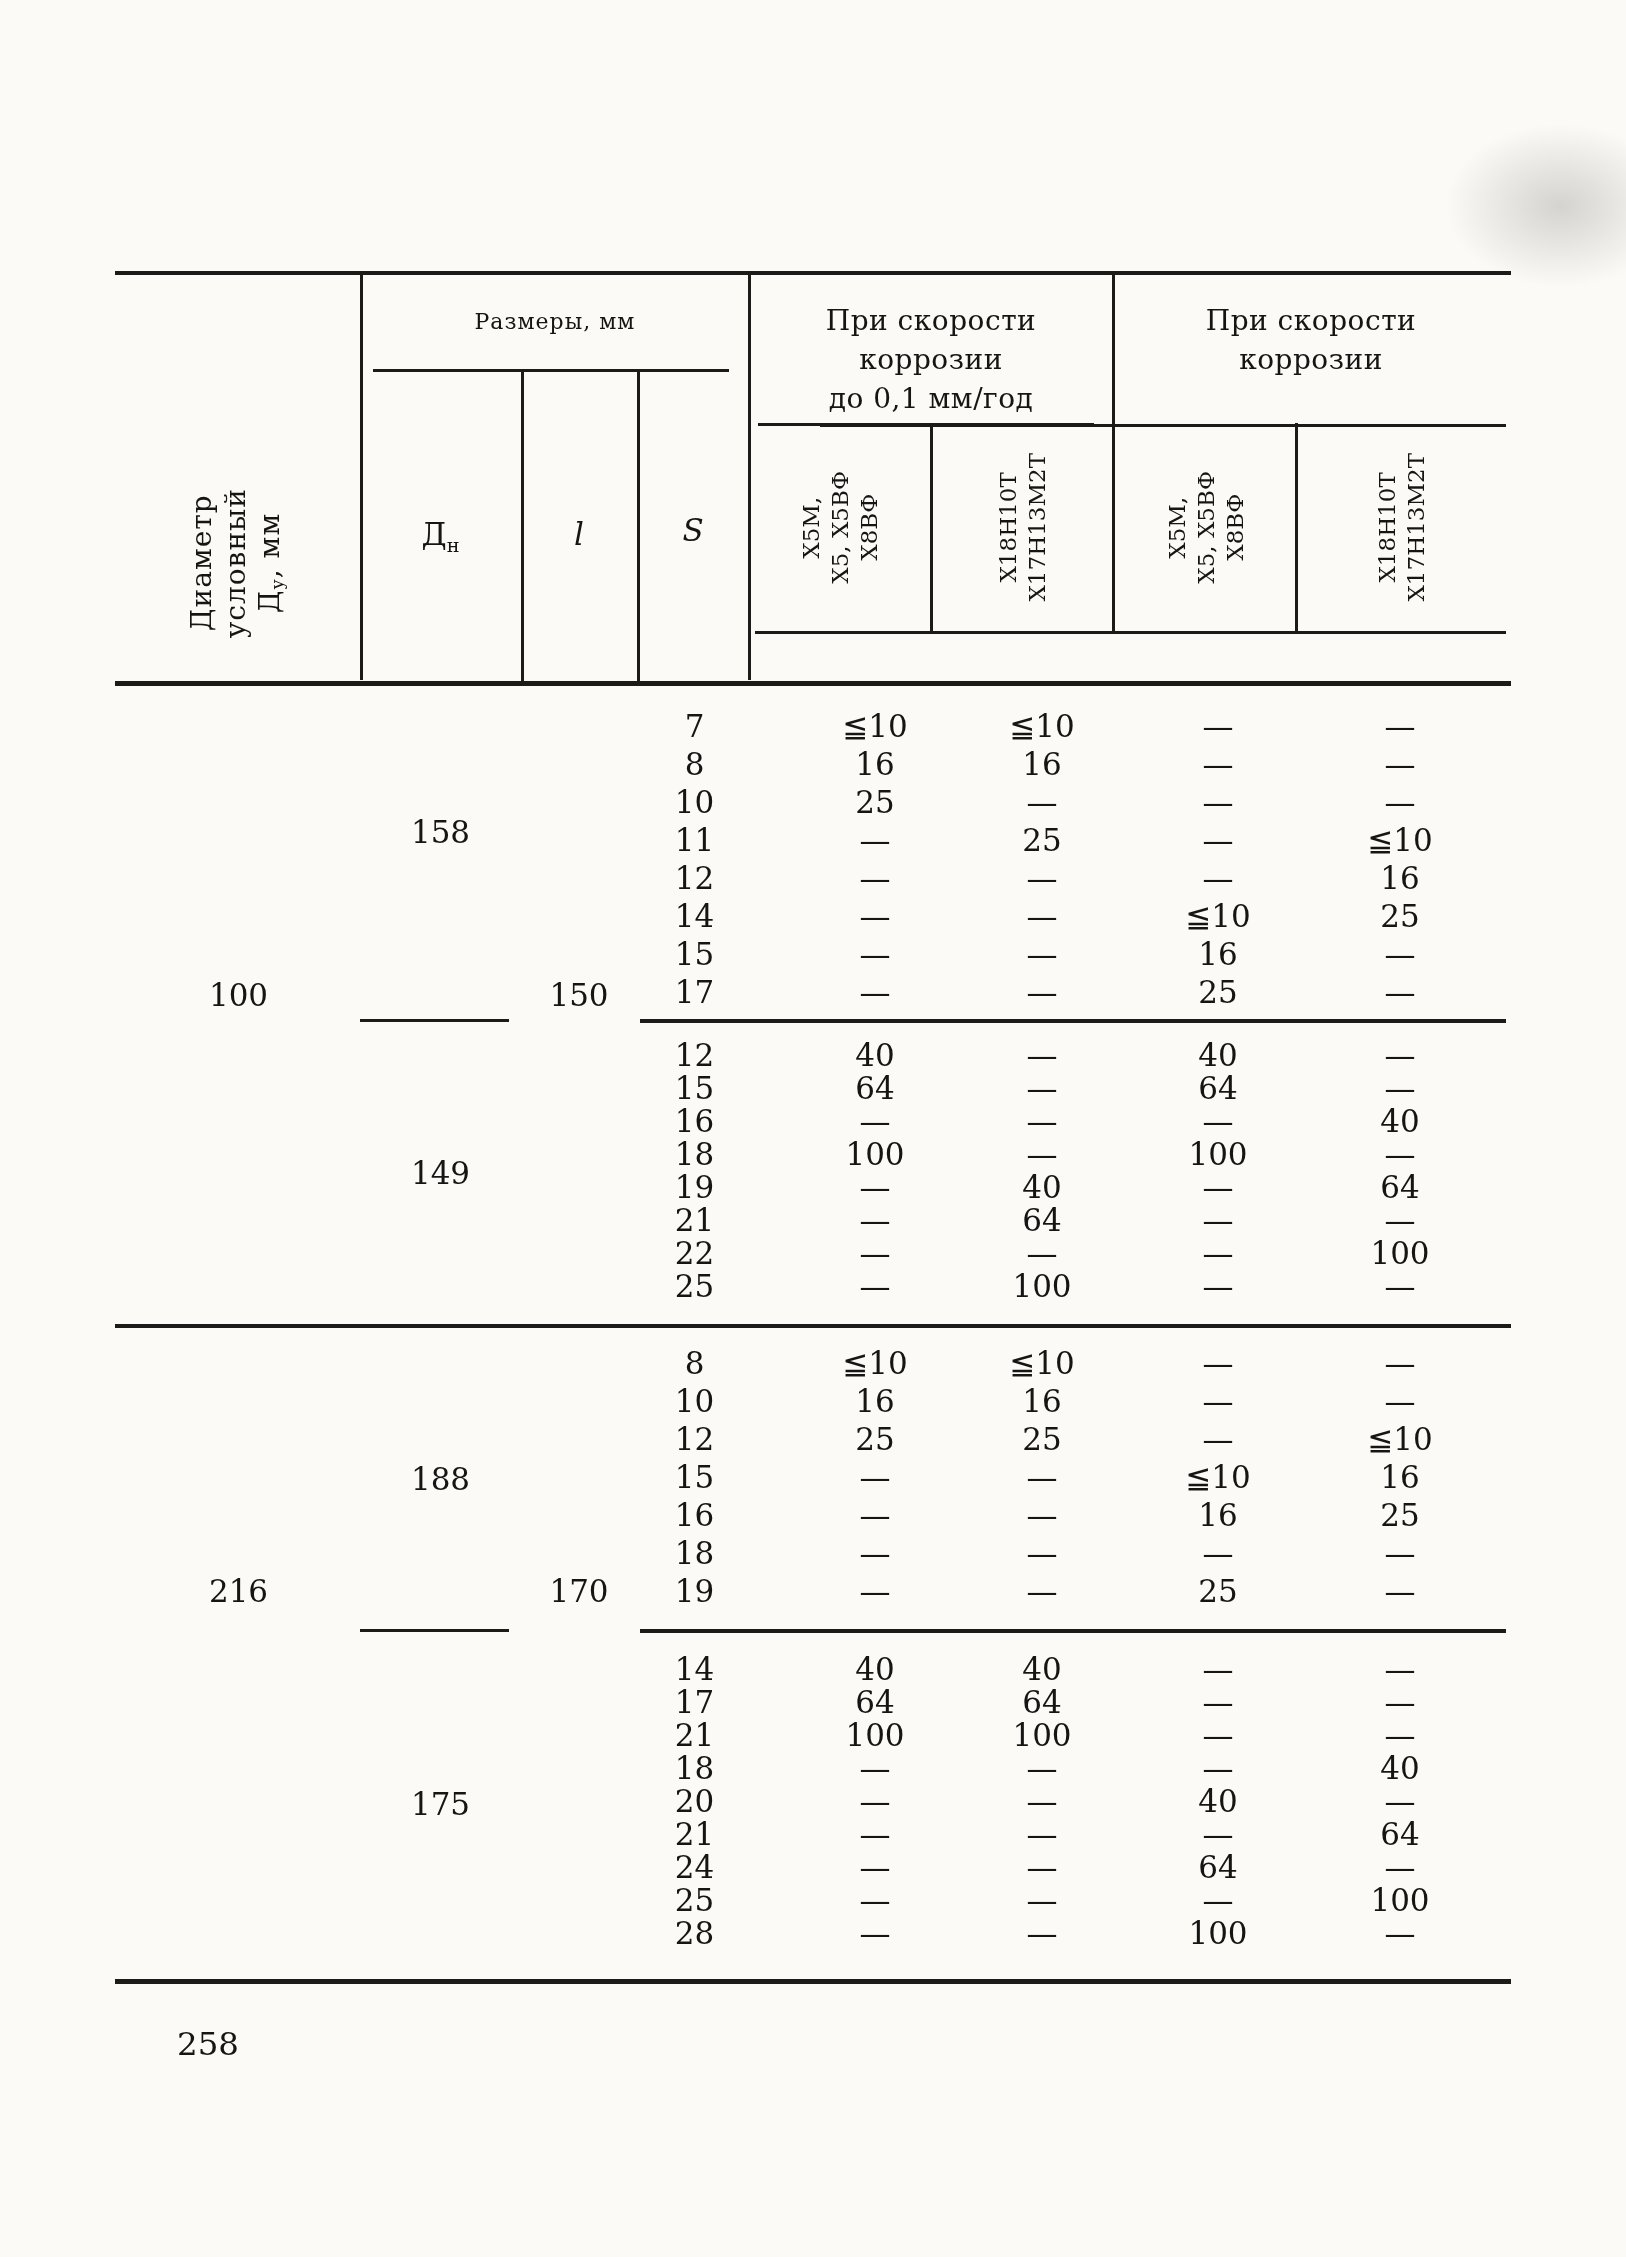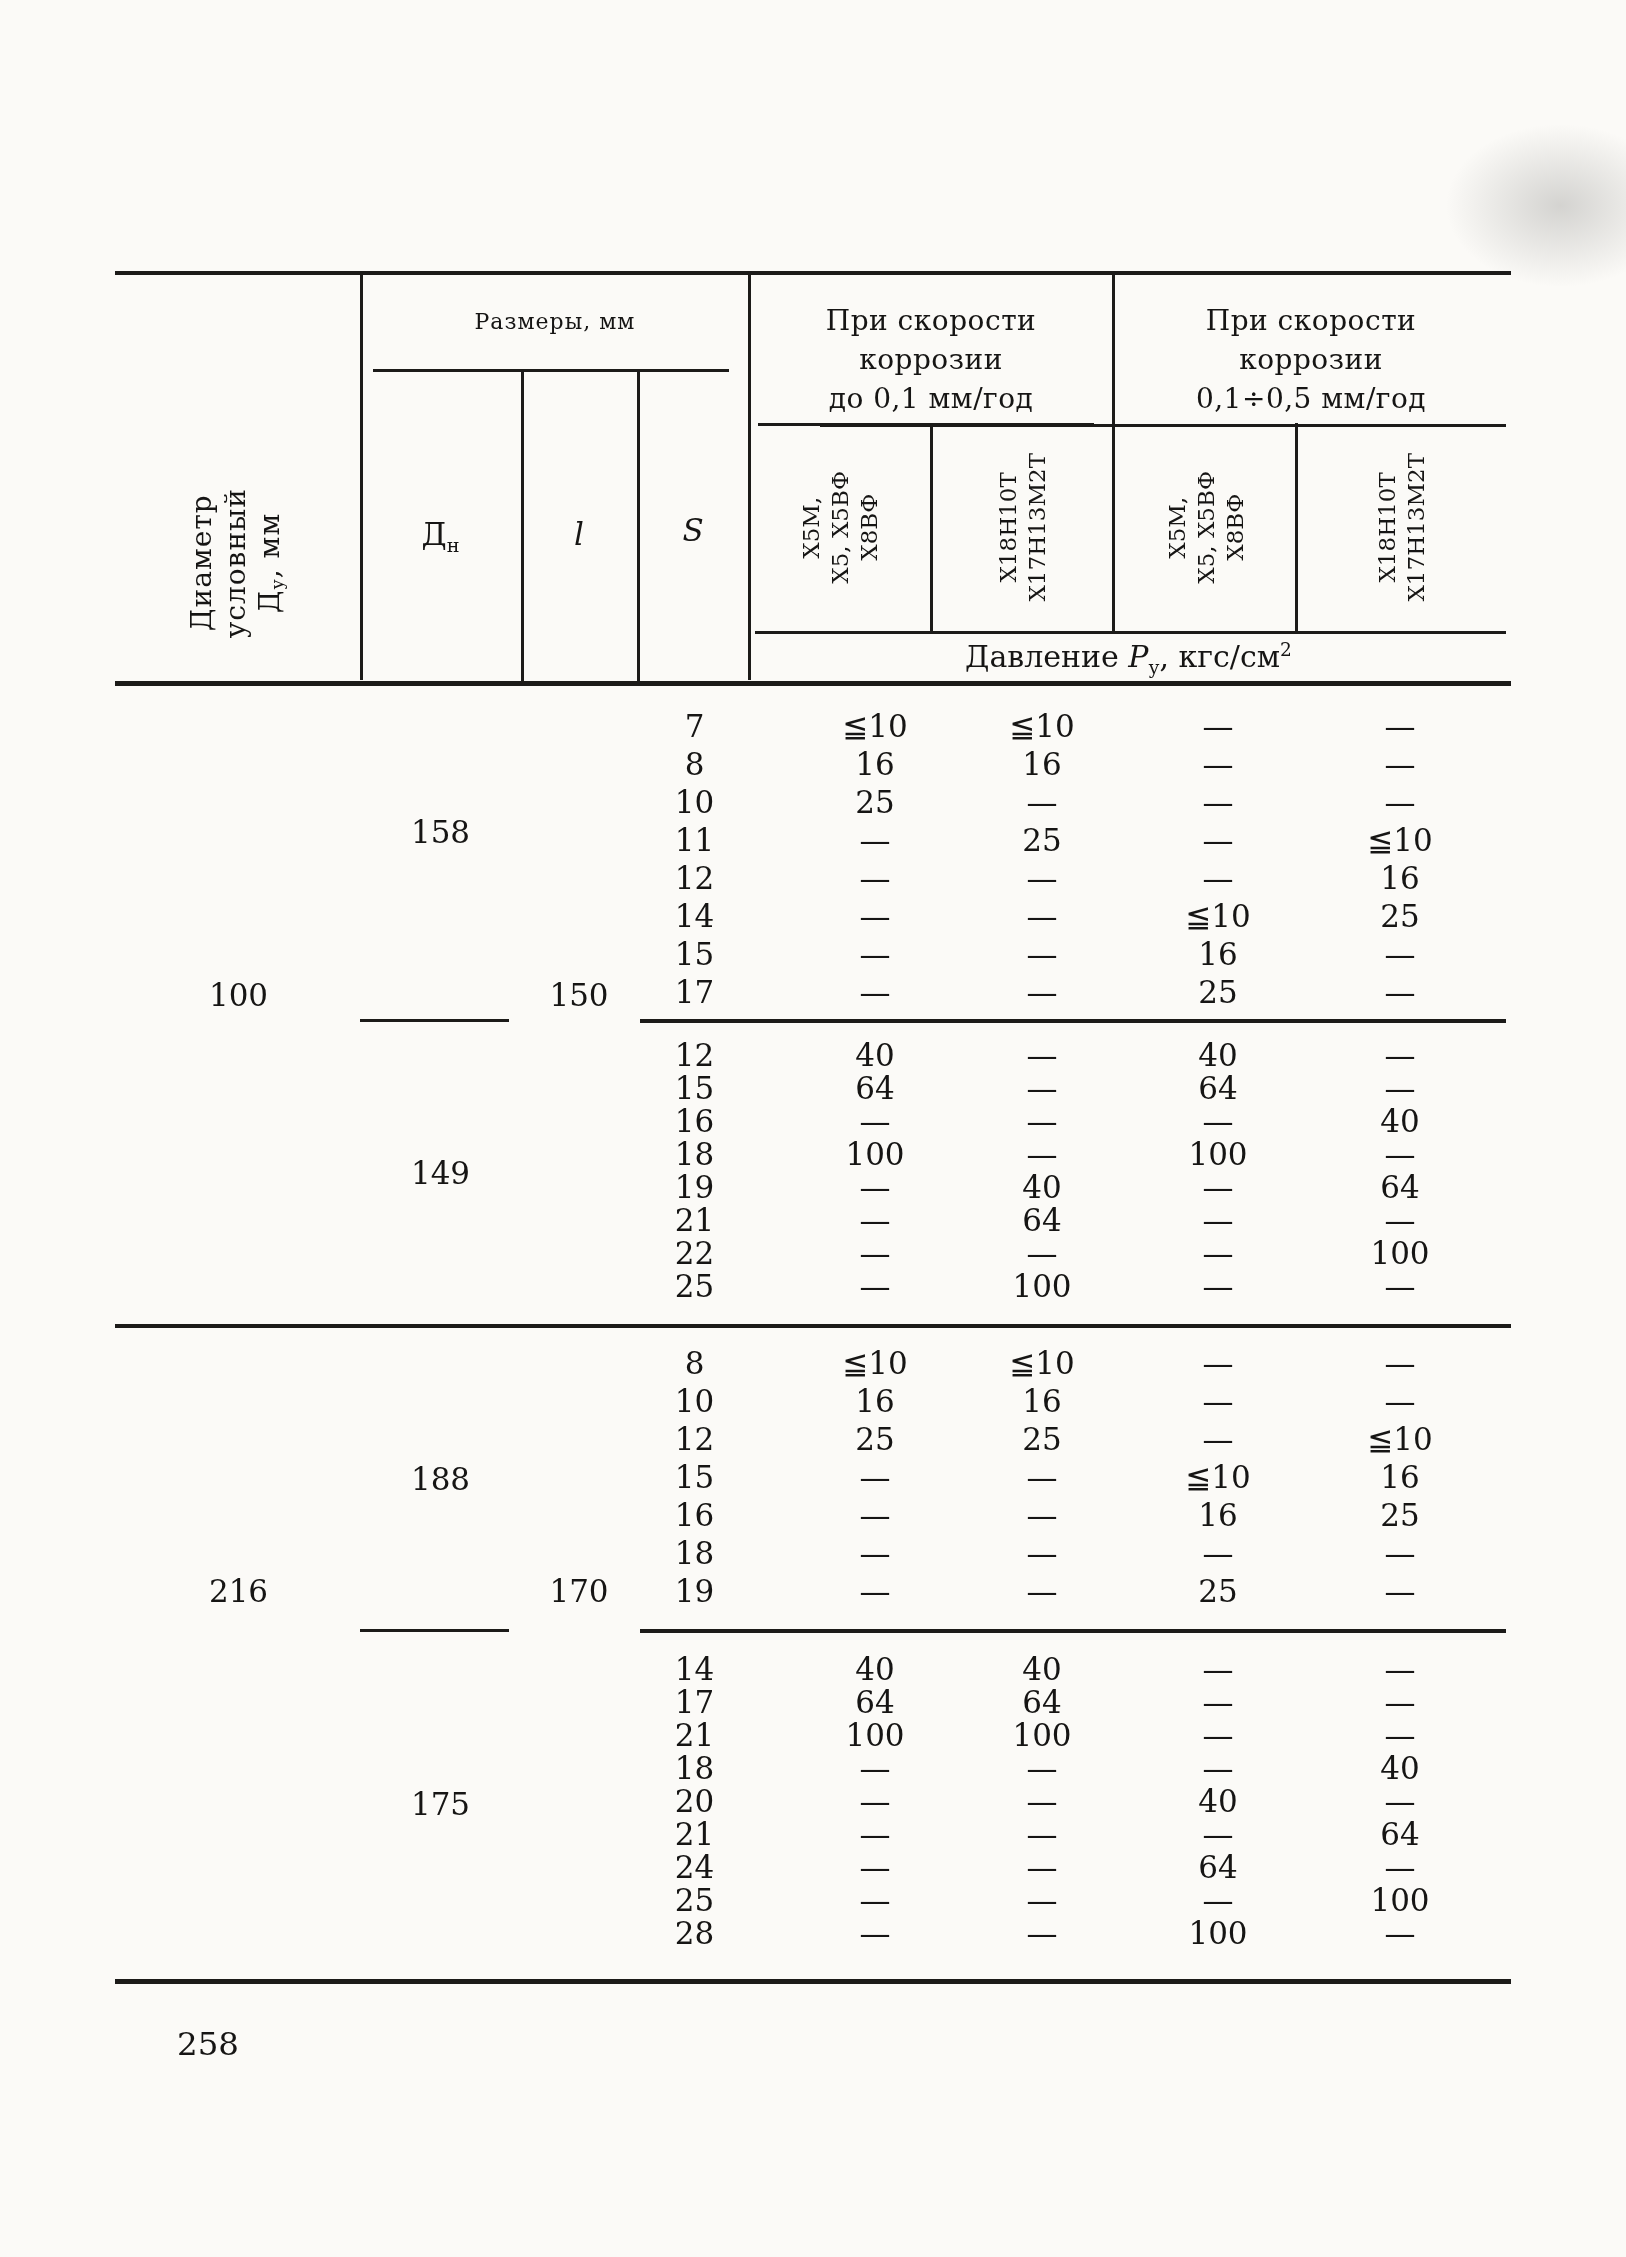--- a/index.html
+++ b/index.html
@@ -95,21 +95,20 @@
   <div class="lbl col-h s-h"><i>S</i></div>
 
   <div class="lbl cor cor1">
     <div>При скорости</div>
     <div>коррозии</div>
     <div>до 0,1 мм/год</div>
   </div>
   <div class="lbl cor cor2">
     <div>При скорости</div>
     <div>коррозии</div>
-    <div>0,1÷0,5 мм/год</div>
   </div>
 
   <div class="rot-wrap dy-wrap">
     <div class="rot">
       <div>Диаметр</div>
       <div>условный</div>
       <div><span>Д</span><sub>у</sub><span>, мм</span></div>
     </div>
   </div>
 
@@ -133,21 +132,20 @@
       <div>Х8ВФ</div>
     </div>
   </div>
   <div class="rot-wrap grade g4">
     <div class="rot">
       <div>Х18Н10Т</div>
       <div>Х17Н13М2Т</div>
     </div>
   </div>
 
-  <div class="lbl pressure"><span>Давление </span><i>Р</i><sub>у</sub><span>, кгс/см</span><sup>2</sup></div>
 
   <div class="rows" style="top:707px;">
       <div class="trow" style="height: 38px;">
         <div class="cell c-s">7</div>
         <div class="cell c-a">≦10</div>
         <div class="cell c-b">≦10</div>
         <div class="cell c-c">—</div>
         <div class="cell c-d">—</div>
       </div>
       <div class="trow" style="height: 38px;">

